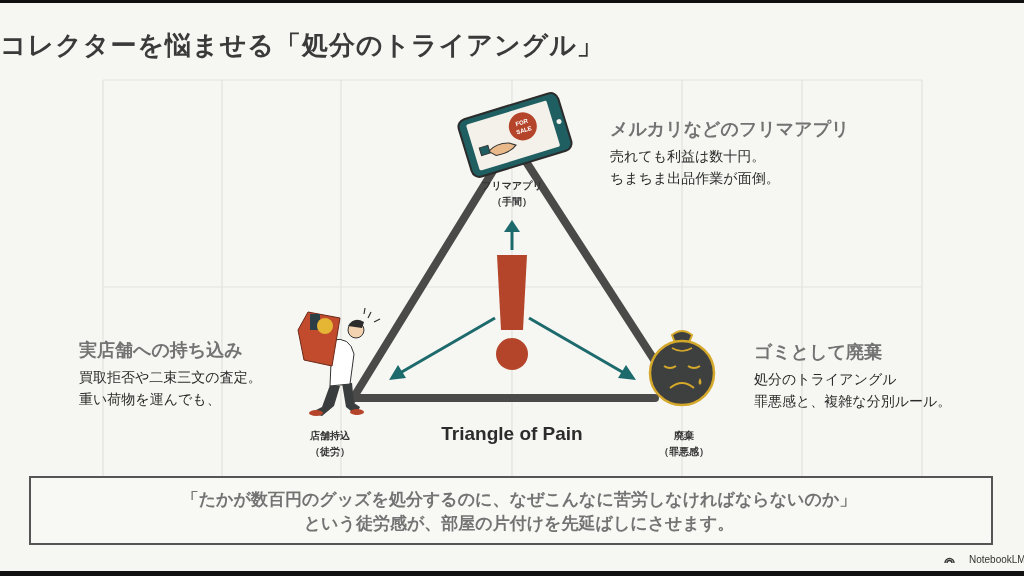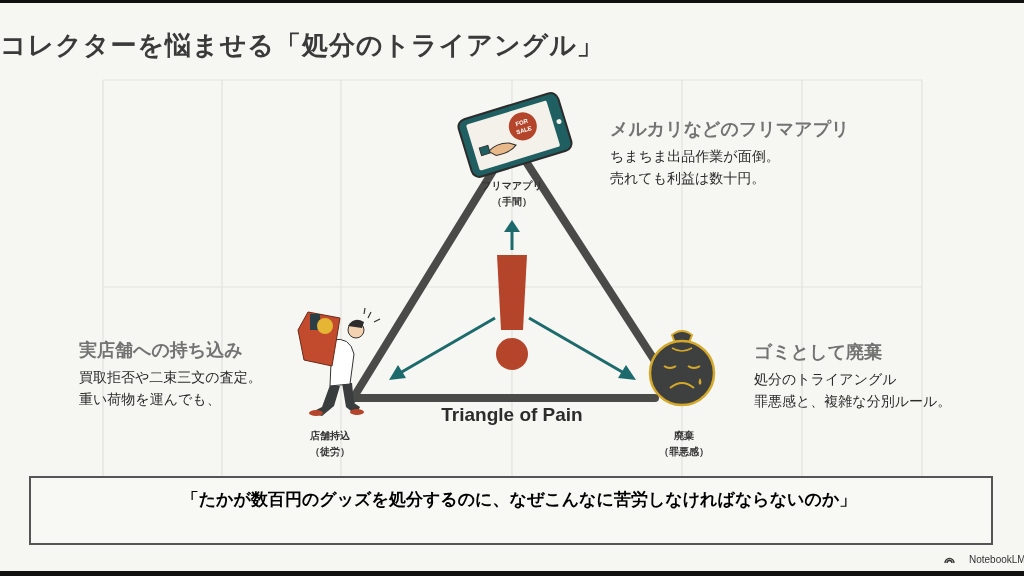--- a/index.html
+++ b/index.html
@@ -5,23 +5,23 @@
   html,body{margin:0;padding:0;}
   body{width:1024px;height:576px;overflow:hidden;background:#f6f6f2;position:relative;font-family:"DejaVu Sans","Liberation Sans",sans-serif;color:#222;}
   .topbar{position:absolute;left:0;top:0;width:1024px;height:3px;background:#111;}
   .bottombar{position:absolute;left:0;top:571px;width:1024px;height:5px;background:#111;}
   .grid{position:absolute;left:0;top:0;width:1024px;height:576px;}
   .title{position:absolute;left:0;top:28px;width:1024px;text-align:left;font-size:26px;font-weight:bold;color:#3a3a3a;letter-spacing:1px;}
   svg.diagram{position:absolute;left:0;top:0;}
   .label{position:absolute;text-align:center;font-size:10px;font-weight:bold;color:#333;line-height:16px;}
   .heading{position:absolute;font-size:18px;font-weight:bold;color:#737373;white-space:nowrap;}
   .desc{position:absolute;font-size:14px;color:#2a2a2a;line-height:22px;white-space:nowrap;}
-  .tri-caption{position:absolute;left:412px;top:404px;width:200px;text-align:center;font-family:"Liberation Sans",sans-serif;font-size:19px;font-weight:bold;color:#2c2c2c;}
+  .tri-caption{position:absolute;left:412px;top:423px;width:200px;text-align:center;font-family:"Liberation Sans",sans-serif;font-size:19px;font-weight:bold;color:#2c2c2c;}
   .quote-box{position:absolute;left:29px;top:476px;width:964px;height:69px;border:2px solid #555;background:#f8f8f5;box-sizing:border-box;text-align:center;}
-  .quote-line{font-size:17px;font-weight:bold;color:#000000;line-height:24px;padding-left:16px;}
+  .quote-line{font-size:17px;font-weight:bold;color:#737373;line-height:24px;padding-left:16px;}
   .quote-line.first{margin-top:9px;}
   .brand{position:absolute;left:944px;top:554px;font-family:"Liberation Sans",sans-serif;font-size:10px;color:#333;display:flex;align-items:center;gap:14px;}
 </style>
 </head>
 <body>
 
 <div class="topbar"></div>
 
 <svg class="grid" width="1024" height="576">
   <g stroke="#e2e2de" stroke-width="1.2" fill="none">
@@ -106,38 +106,39 @@
 </div>
 <div class="label" style="left:644px;top:428px;width:80px;">
   <div>廃棄</div>
   <div>（罪悪感）</div>
 </div>
 
 <div class="tri-caption">Triangle of Pain</div>
 
 <div class="heading" style="left:610px;top:117px;">メルカリなどのフリマアプリ</div>
 <div class="desc" style="left:610px;top:145px;">
+  <div>売れても利益は数十円。</div>
   <div>ちまちま出品作業が面倒。</div>
-  <div>売れても利益は数十円。</div>
 </div>
 
 <div class="heading" style="left:79px;top:338px;">実店舗への持ち込み</div>
 <div class="desc" style="left:79px;top:366px;">
   <div>買取拒否や二束三文の査定。</div>
   <div>重い荷物を運んでも、</div>
 </div>
 
 <div class="heading" style="left:754px;top:340px;">ゴミとして廃棄</div>
 <div class="desc" style="left:754px;top:368px;">
   <div>処分のトライアングル</div>
   <div>罪悪感と、複雑な分別ルール。</div>
 </div>
 
 <div class="quote-box">
   <div class="quote-line first">「たかが数百円のグッズを処分するのに、なぜこんなに苦労しなければならないのか」</div>
+  <div class="quote-line">という徒労感が、部屋の片付けを先延ばしにさせます。</div>
 </div>
 
 <div class="brand">
   <svg width="11" height="9" viewBox="0 0 11 9">
     <path d="M1,8 a4.5,4.5 0 0 1 9,0 M3,8 a2.5,2.5 0 0 1 5,0" stroke="#333" stroke-width="1.4" fill="none"></path>
   </svg>
   <span>NotebookLM</span>
 </div>
 
 <div class="bottombar"></div>

